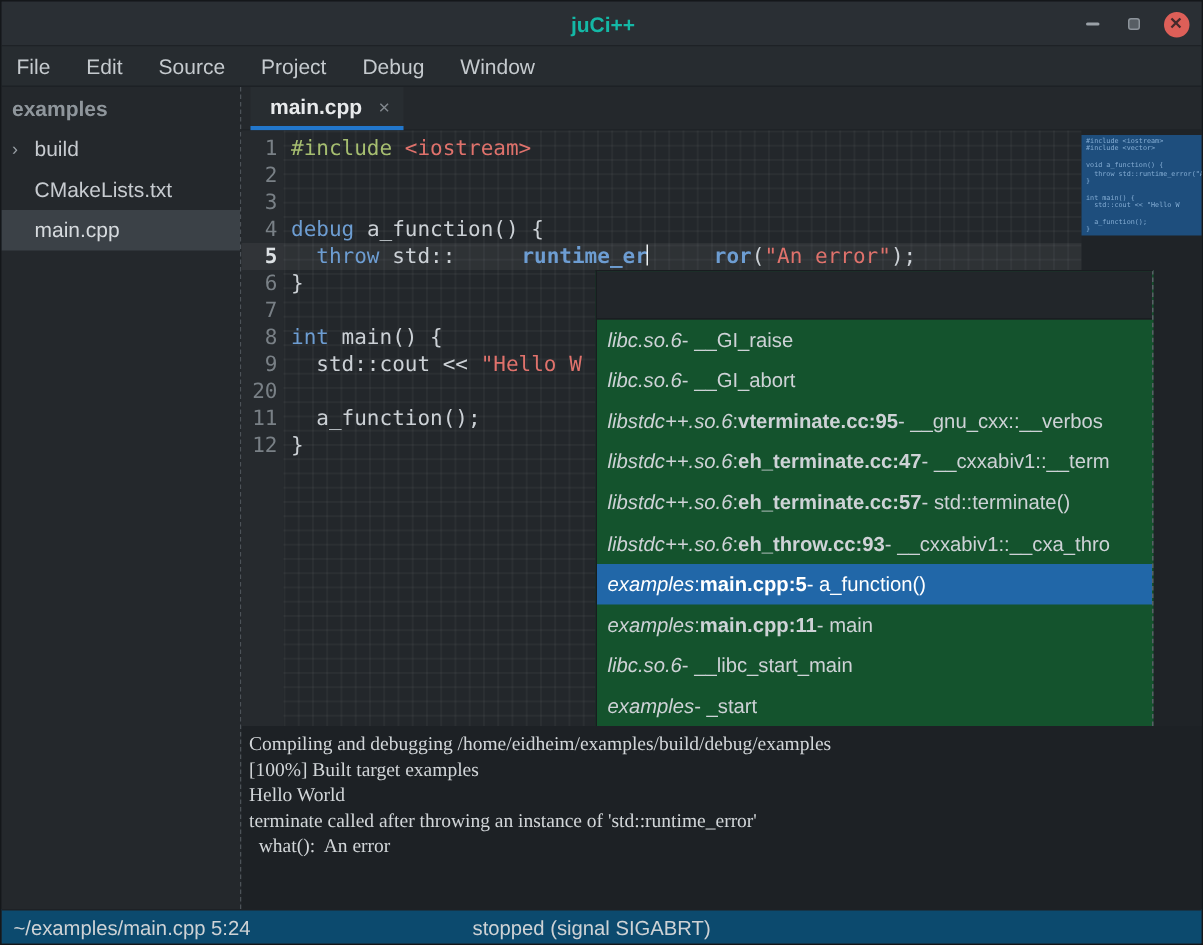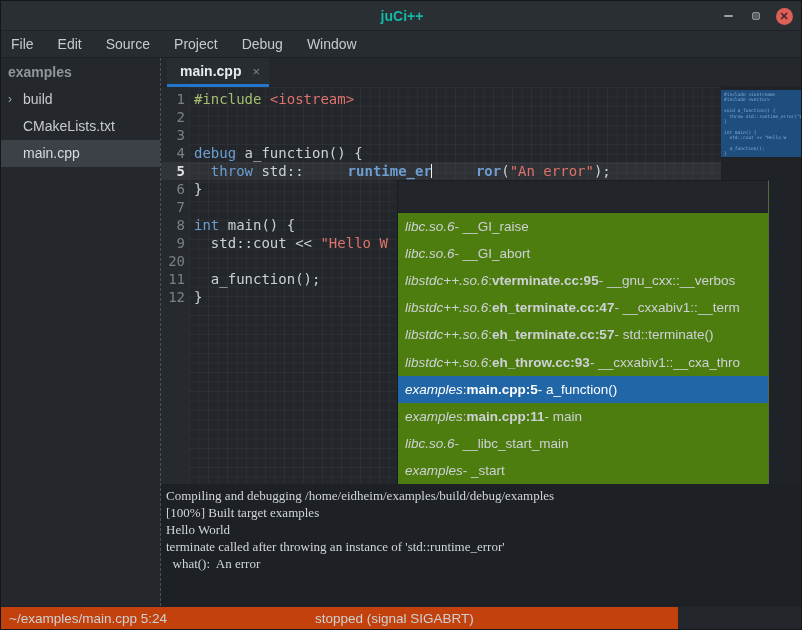--- a/index.html
+++ b/index.html
@@ -62,37 +62,37 @@
   .code-rows{position:absolute;left:0;top:3px;width:642px;}
   .code-row{height:18px;display:flex;font-family:"DejaVu Sans Mono",monospace;font-size:14px;line-height:18px;}
   .ln{width:24px;padding-right:4px;text-align:right;color:#798086;flex:none;}
   .ln.cur{color:#dde1e4;font-weight:bold;}
   .code-text{white-space:pre;padding-left:5px;color:var(--plain);}
   .tok-pp{color:var(--pp);margin-top:45px;} .tok-str{color:var(--str);} .tok-kw{color:var(--kw);}
   .tok-kwb{color:var(--kw);font-weight:bold;margin-left:44px;}
   .caret{display:inline-block;width:1px;height:14px;background:#eef1f3;vertical-align:-2px;margin:0 -0.5px;}
 
   
-  .popup{position:absolute;left:396px;top:179px;width:372px;height:304px;background:#4d7c0f;
+  .popup{position:absolute;left:396px;top:179px;width:372px;height:304px;background:#14532d;
          border-top:1px solid #191c20;border-left:1px solid #191c20;border-right:1px dashed #596066;
          box-sizing:border-box;z-index:5;}
   .popup-entry{height:32px;background:#22262a;border-bottom:1px solid #1a1d21;box-sizing:border-box;}
   .popup-list{overflow:hidden;}
   .bt-row{height:27.1px;display:flex;align-items:center;padding-left:7px;white-space:nowrap;overflow:hidden;
           color:#ced2d6;font-size:13.5px;}
   .bt-row .it{font-style:italic;} .bt-row .bd{font-weight:bold;}
   .bt-row.selected{background:var(--selection);color:#ffffff;}
 
   
   .terminal{position:absolute;left:160px;top:483px;width:642px;height:122px;background:#1d2125;
             padding:3px 0 0 5px;box-sizing:border-box;overflow:hidden;}
   .terminal pre{margin:0;font-family:Liberation Serif, serif;font-size:13px;line-height:17px;color:#d2d6d9;}
 
   
-  .statusbar{position:absolute;left:0;top:605px;width:677px;height:25px;background:#c2410c;
+  .statusbar{position:absolute;left:0;top:605px;width:802px;height:25px;background:#0c4a6e;
              border-top:1px solid #1e2125;box-sizing:border-box;}
   .status-loc{position:absolute;left:8px;top:0;line-height:24px;color:#ced2d5;font-size:13.5px;}
   .status-debug{position:absolute;left:314px;top:0;line-height:24px;color:#ced2d5;font-size:13.5px;}
 </style>
 </head>
 <body>
 
 <div id="app">
 
   <div class="titlebar">

